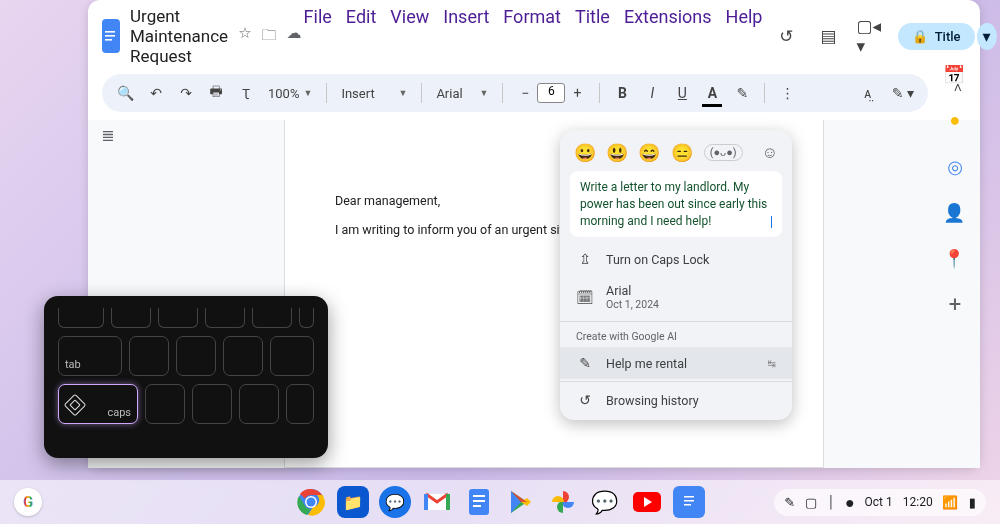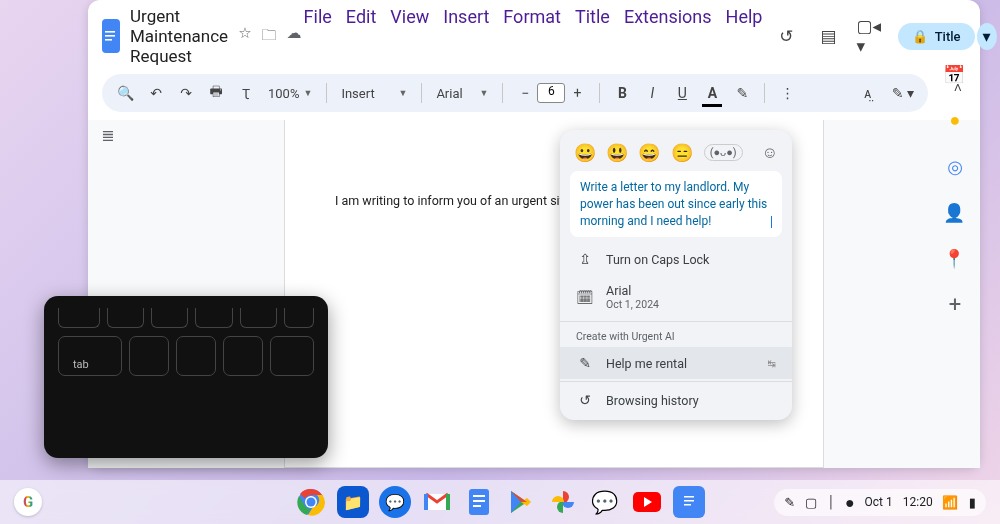--- a/index.html
+++ b/index.html
@@ -45,35 +45,35 @@
   .doc-area { flex:1; display:flex; background:#f8f9fa; margin-top:8px; overflow:hidden;}
   .outline-icon { width:40px; padding-top:6px; text-align:center; color:#5f6368; font-size:16px; cursor:pointer;}
   .page { background:#fff; margin:0 auto; width:540px; height:100%; border:1px solid #dadce0; border-top:none; padding:70px 50px 20px 50px; font-size:12.5px; color:#202124; line-height:1.8; position:relative;}
   .page p { margin-bottom:6px; }
 
   
   .popup { position:absolute; top:130px; left:560px; width:232px; background:#f1f3f7; border-radius:14px; box-shadow:0 4px 16px rgba(0,0,0,0.25); padding:6px 0 4px 0; font-size:12.5px; }
   .emoji-row { display:flex; gap:10px; padding:6px 14px 8px 14px; align-items:center; font-size:18px; }
   .emoji-row span { cursor:pointer; }
   .kaomoji { font-size:11px; color:#5f6368; border:1px solid #ccc; border-radius:10px; padding:1px 5px;}
-  .prompt-box { margin:0 10px 6px 10px; background:#fff; border-radius:8px; padding:8px 10px; font-size:12px; color:#0369a1; line-height:1.4; position:relative;}
+  .prompt-box { margin:0 10px 6px 10px; background:#fff; border-radius:8px; padding:8px 10px; font-size:12px; color:#14532d; line-height:1.4; position:relative;}
   .prompt-box::after { content:""; position:absolute; right:10px; bottom:9px; width:1px; height:12px; background:#1a73e8; }
   .menu-item { display:flex; align-items:center; gap:12px; padding:8px 16px; cursor:pointer; color:#3c4043;}
   .menu-item.selected { background:#e3e6eb; }
   .menu-icon { width:18px; text-align:center; font-size:14px; color:#444;}
   .menu-text .sub { font-size:10.5px; color:#5f6368; }
   .menu-heading { font-size:10.5px; color:#5f6368; padding:6px 16px 4px 16px; }
   .menu-sep { height:1px; background:#dadce0; margin:2px 0; }
   .shortcut { margin-left:auto; font-size:10px; color:#888; }
 
   
   .kbd { position:absolute; left:44px; top:296px; width:284px; height:162px; background:#111; border-radius:14px; padding:12px 14px; box-shadow:0 6px 20px rgba(0,0,0,0.4); }
   .kbd-rows { display:flex; flex-direction:column; gap:8px; }
   .krow { display:flex; gap:7px; }
-  .key { height:40px; border:1px solid #444; border-radius:7px; background:#111; color:#bbb; font-size:11px; display:flex; align-items:flex-end; justify-content:flex-start; padding:4px 14px; }
+  .key { height:40px; border:1px solid #444; border-radius:7px; background:#111; color:#bbb; font-size:11px; display:flex; align-items:flex-end; justify-content:flex-start; padding:4px 6px; }
   .key.sq { width:40px; }
   .key.tab { width:64px; }
   .key.caps { width:80px; border:1.5px solid #d0a8ff; box-shadow:0 0 6px rgba(208,168,255,0.5); justify-content:flex-end; align-items:flex-end; position:relative;}
   .key.caps .diamond { position:absolute; left:8px; bottom:10px; width:16px; height:16px; border:1.5px solid #ddd; transform:rotate(45deg); border-radius:2px;}
   .key.caps .diamond::after{ content:""; position:absolute; inset:3px; border:1.5px solid #ddd; border-radius:1px;}
   .key.shift { width:96px; }
   .krow.r0 .key { height:20px; border-radius:0 0 6px 6px; border-top:none;}
   .krow.r0 .key:first-child{ width:46px;}
 
   
@@ -172,20 +172,21 @@
         <span class="tb-btn">ᴀ̤</span>
         <span class="tb-btn">✎ ▾</span>
       </div>
     </div>
     <span class="collapse-caret">˄</span>
   </div>
 
   <div class="doc-area">
     <div class="outline-icon">≣</div>
     <div class="page">
+      <p>Dear management,</p>
       <p>I am writing to inform you of an urgent situation at my rental unit.</p>
     </div>
   </div>
 
   <div class="sidepanel">
     <div class="sp-icon">📅</div>
     <div class="sp-icon" style="color:#fbbc04">●</div>
     <div class="sp-icon" style="color:#4285f4">◎</div>
     <div class="sp-icon" style="color:#4285f4">👤</div>
     <div class="sp-icon">📍</div>
@@ -208,21 +209,21 @@
     <span>Turn on Caps Lock</span>
   </div>
   <div class="menu-item">
     <span class="menu-icon">🗓</span>
     <div class="menu-text">
       <div>Arial</div>
       <div class="sub">Oct 1, 2024</div>
     </div>
   </div>
   <div class="menu-sep"></div>
-  <div class="menu-heading">Create with Urgent AI</div>
+  <div class="menu-heading">Create with Google AI</div>
   <div class="menu-item selected">
     <span class="menu-icon">✎</span>
     <span>Help me rental</span>
     <span class="shortcut">↹</span>
   </div>
   <div class="menu-sep"></div>
   <div class="menu-item">
     <span class="menu-icon">↺</span>
     <span>Browsing history</span>
   </div>
@@ -234,20 +235,30 @@
       <div class="key"></div>
       <div class="key sq"></div>
       <div class="key sq"></div>
       <div class="key sq"></div>
       <div class="key sq"></div>
       <div class="key sq" style="flex:1"></div>
     </div>
     <div class="krow">
       <div class="key tab">
           <span>tab</span>
+        </div>
+      <div class="key sq"></div>
+      <div class="key sq"></div>
+      <div class="key sq"></div>
+      <div class="key" style="flex:1"></div>
+    </div>
+    <div class="krow">
+      <div class="key caps">
+          <span class="diamond"></span>
+          <span>caps</span>
         </div>
       <div class="key sq"></div>
       <div class="key sq"></div>
       <div class="key sq"></div>
       <div class="key" style="flex:1"></div>
     </div>
   </div>
 </div>
 
 <div class="shelf">

